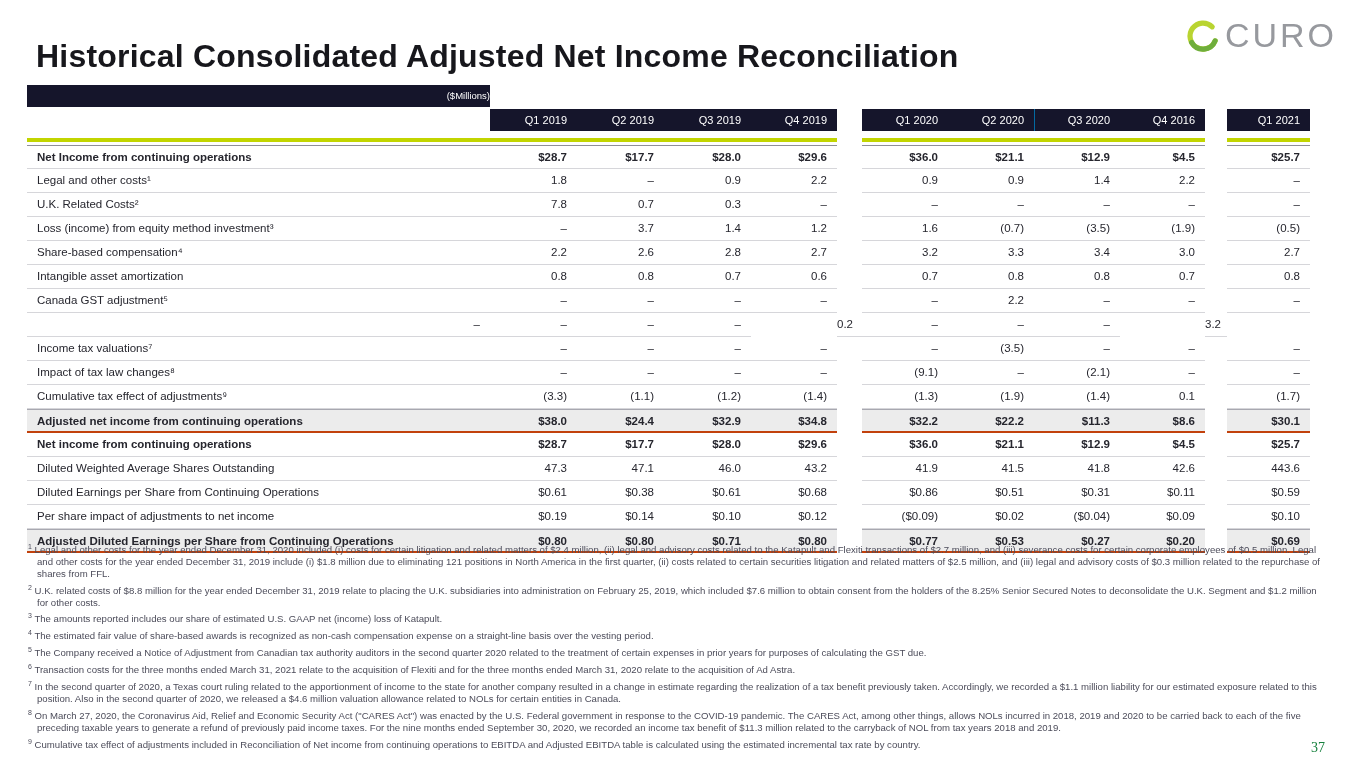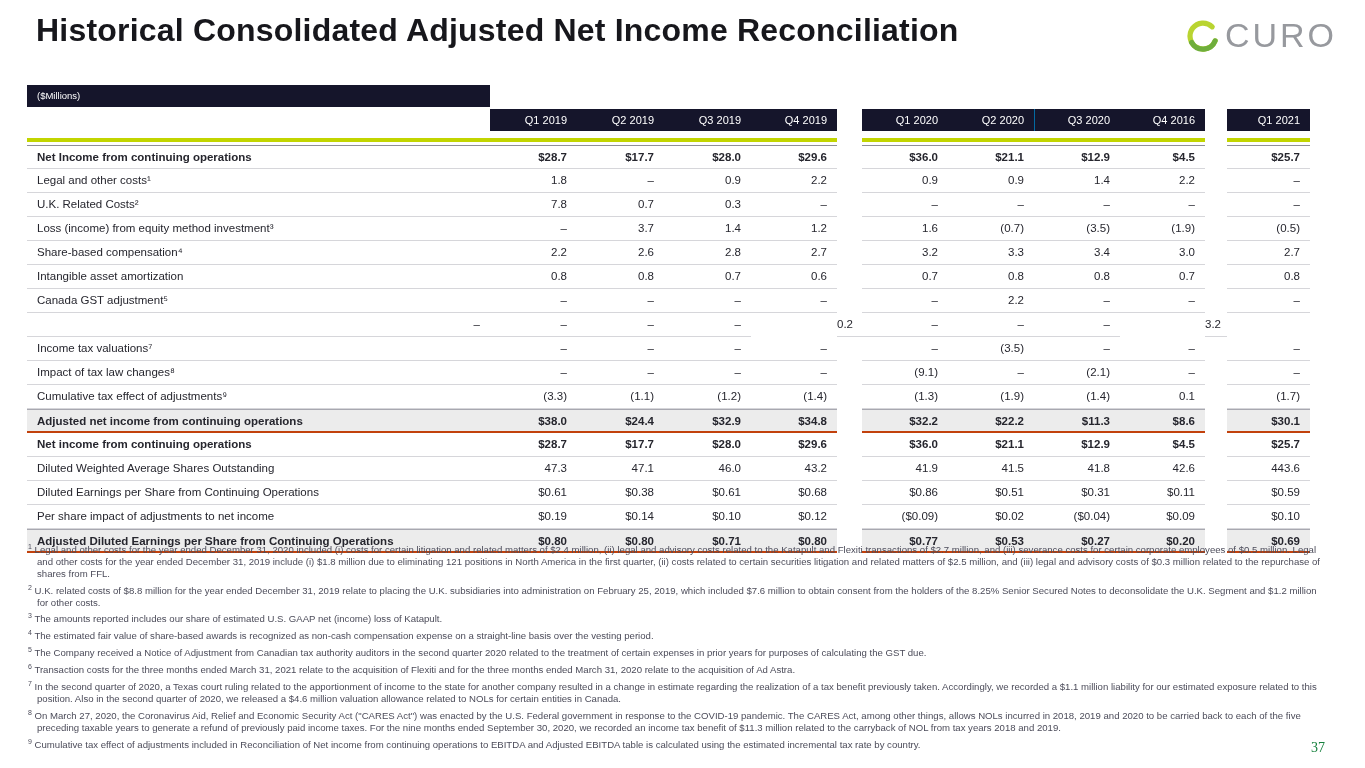--- a/index.html
+++ b/index.html
@@ -1,28 +1,28 @@
 <!DOCTYPE html>
 <html><head>
 <meta charset="utf-8">
 <style>
   * { box-sizing: border-box; margin: 0; padding: 0; }
   html,body { background:#fff; }
   body { font-family: "Liberation Sans", sans-serif; }
   .slide { position:relative; width:1365px; height:768px; background:#fff; overflow:hidden; }
 
-  .title { position:absolute; left:36px; top:12px; font-size:32px; font-weight:bold; color:#17171c; letter-spacing:0.2px; }
+  .title { position:absolute; left:36px; top:38px; font-size:32px; font-weight:bold; color:#17171c; letter-spacing:0.2px; }
 
   .logo { position:absolute; top:16px; right:28px; display:flex; align-items:center; gap:4px; }
   .logo-text { font-size:34px; letter-spacing:3px; color:#97999e; font-weight:normal; }
 
   .tablewrap { position:absolute; left:27px; top:85px; width:1283px; }
   .grid { display:grid; grid-template-columns:463px 87px 87px 87px 86px 25px 86px 86px 86px 85px 22px 83px; }
 
-  .hdr .cell { background:#15152b; color:#fff; height:22px; line-height:22px; }
+  .hdr .cell { background:#15152b; color:#fff; height:22px; line-height:22px;text-align:right; }
   .hlbl { font-size:9.5px; padding-left:10px; text-align:left; }
   .hcol { font-size:11px; text-align:right; padding-right:10px;margin-top:24px; }
   .hdiv { border-left:1px solid #0369a1; }
 
   .rulerow { height:4px; margin-top:7px; }
   .rule { background:#c2d500; height:4px; }
   .s5 { grid-column: span 5; } .s4 { grid-column: span 4; } .s1 { grid-column: span 1; }
   .gapr { background:#fff; }
 
   #table-body { margin-top:3px; }

